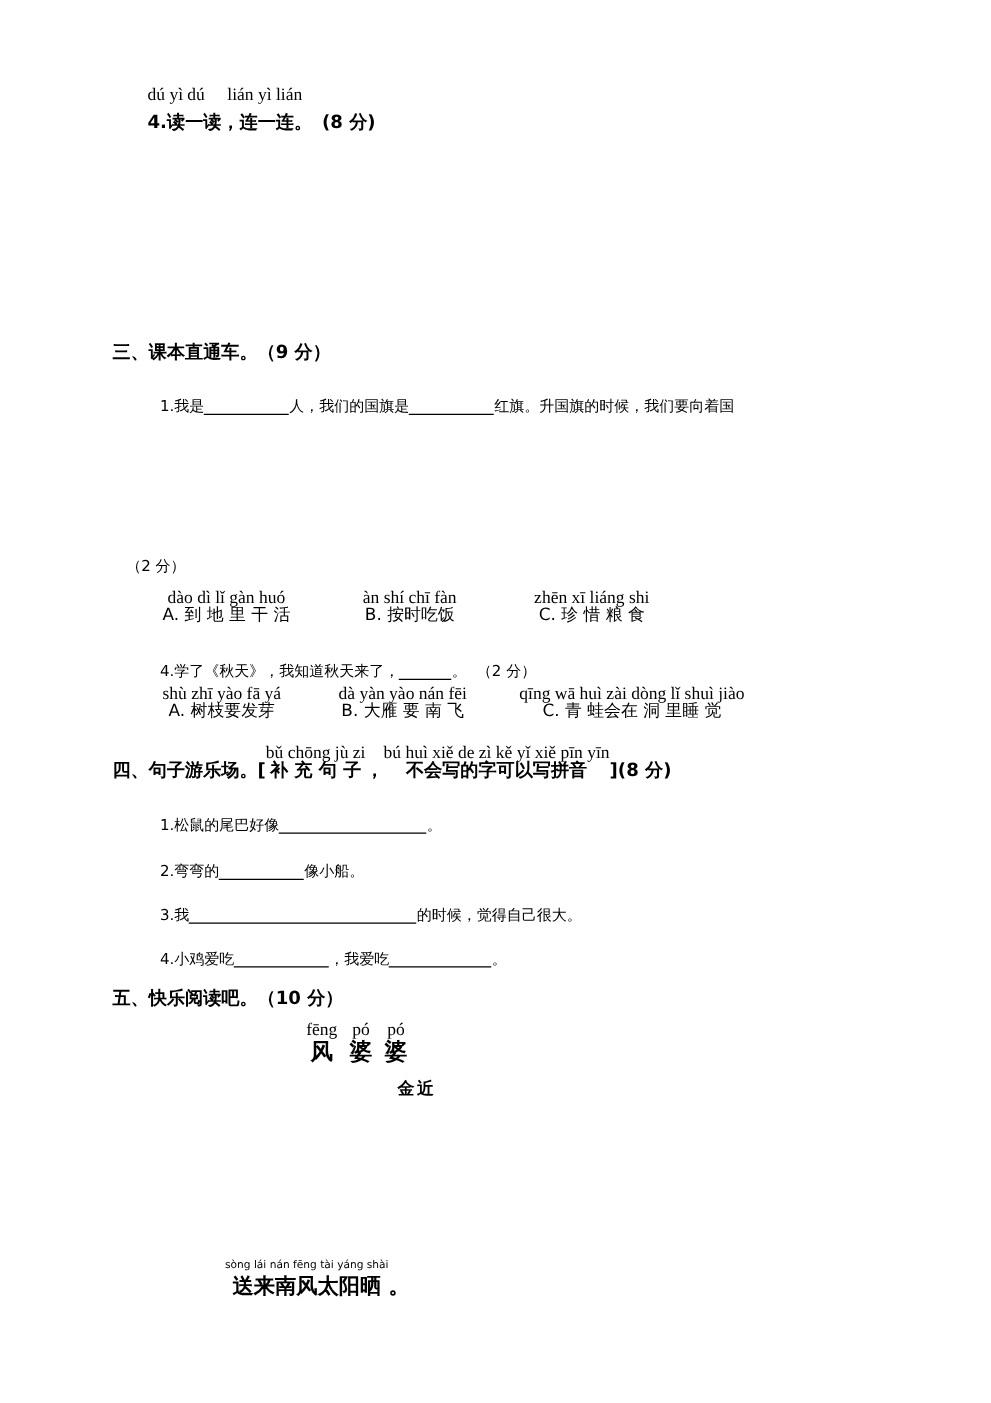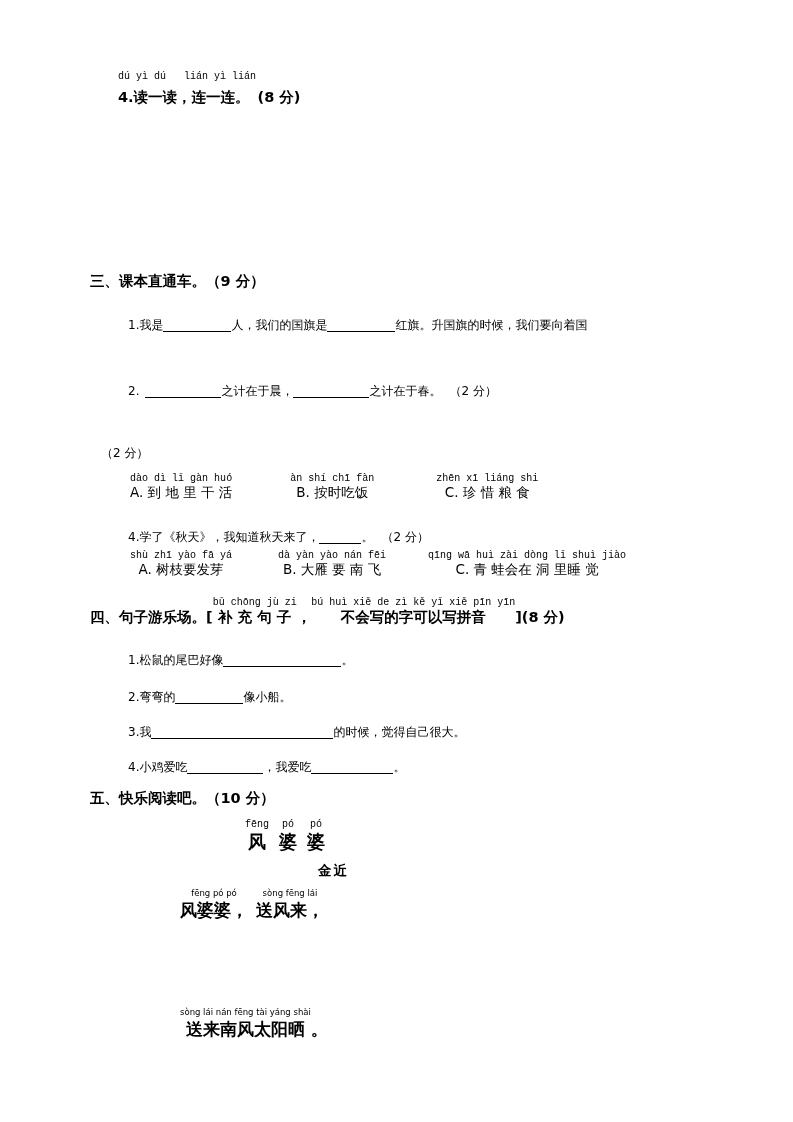--- a/index.html
+++ b/index.html
@@ -24,24 +24,24 @@
     align-items: flex-end;
     flex-wrap: nowrap;
   }
   .ruby {
     display: inline-flex;
     flex-direction: column;
     align-items: center;
     justify-content: flex-end;
   }
   .ruby .py {
-    font-size: 10px;
+    font-size: 14px;
     line-height: 10px;
     white-space: nowrap;
-    font-family: Liberation Mono, monospace;
+    font-family: Liberation Serif, serif;
   }
   .ruby .hz {
     font-size: 13.5px;
     line-height: 17px;
     white-space: nowrap;
   }
   .plain {
     font-size: 13.5px;
     line-height: 17px;
     white-space: nowrap;
@@ -115,23 +115,20 @@
     </div>
   </div>
 
   <div class="blk sec-head" style="left:90px; top:272px;">三、课本直通车。（9 分）</div>
 
   <div class="blk q-line" style="left:128px; top:312px;">
     <span>1.</span><span>我是</span><span class="blank" style="width:68px;"></span><span>人，我们的国旗是</span><span class="blank" style="width:68px;"></span><span>红旗。升国旗的时候，我们要向着国</span>
   </div>
 
 
-  <div class="blk q-line" style="left:128px; top:378px;">
-    <span>2.</span><span class="opt-gap" style="width:6px;"></span><span class="blank" style="width:76px;"></span><span>之计在于晨，</span><span class="blank" style="width:76px;"></span><span>之计在于春。</span><span class="opt-gap" style="width:8px;"></span><span>（2 分）</span>
-  </div>
 
 
   <div class="blk q-line" style="left:101px; top:440px;">（2 分）</div>
 
   <div class="blk" style="left:130px; top:474px;">
     <div class="ruby-row">
       <span class="ruby">
         <span class="py">dào dì lǐ gàn huó</span>
         <span class="hz"><span>A.</span> <span>到 地 里 干 活</span></span>
       </span>
@@ -219,33 +216,20 @@
       <span class="opt-gap" style="width:10px;"></span>
       <span class="ruby">
         <span class="py">pó</span>
         <span class="hz" style="font-weight:bold;font-size:18px;line-height:23px;font-family:'DejaVu Serif','Liberation Serif',serif;">婆</span>
       </span>
     </div>
   </div>
 
   <div class="blk poem-author" style="left:318px; top:862px;">金近</div>
 
-  <div class="blk poem-line" style="left:180px; top:888px;">
-    <div class="ruby-row">
-      <span class="ruby">
-        <span class="py">fēng pó pó</span>
-        <span class="hz">风婆婆，</span>
-      </span>
-      <span class="opt-gap" style="width:8px;"></span>
-      <span class="ruby">
-        <span class="py">sòng fēng lái</span>
-        <span class="hz">送风来，</span>
-      </span>
-    </div>
-  </div>
 
 
 
   <div class="blk poem-line" style="left:180px; top:1007px;">
     <div class="ruby-row">
       <span class="ruby">
         <span class="py">sòng lái nán fēng tài yáng shài</span>
         <span class="hz">送来南风太阳晒</span>
       </span>
       <span class="plain">。</span>

